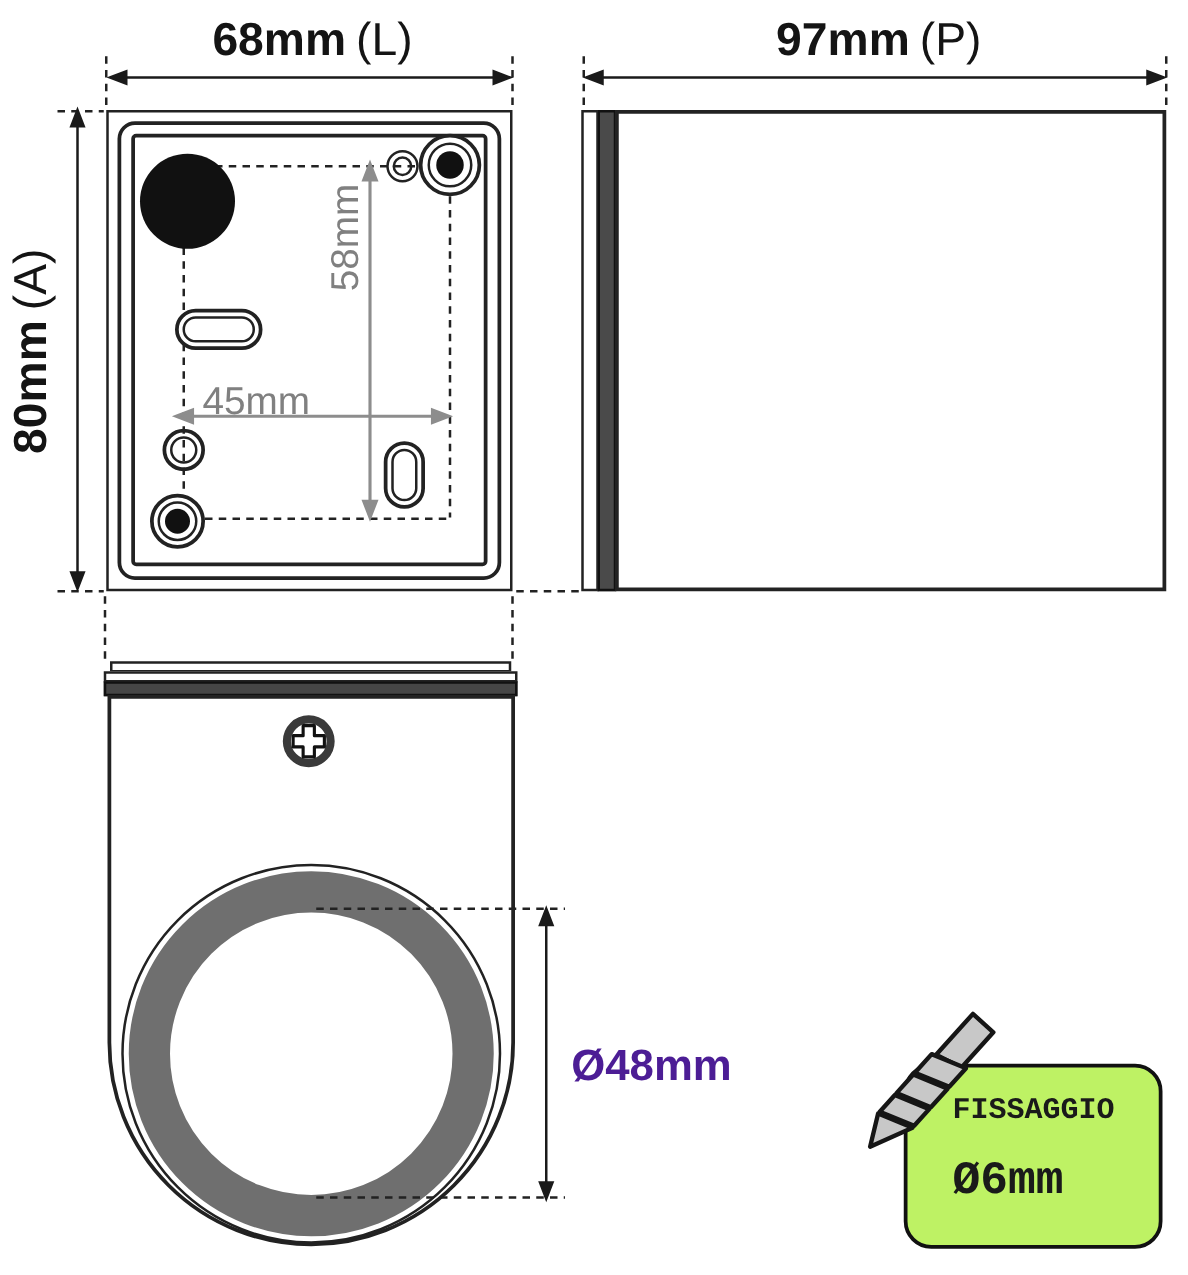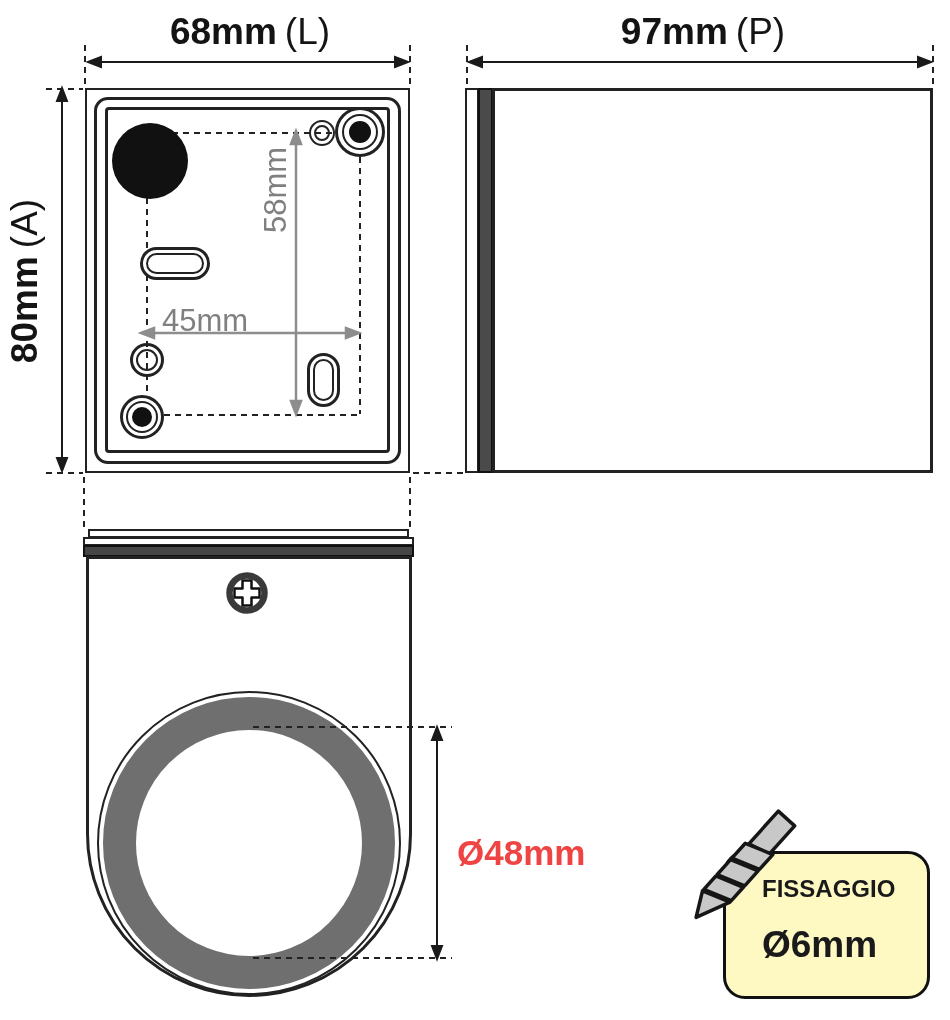--- a/index.html
+++ b/index.html
@@ -10,24 +10,24 @@
   .outl{border:2px solid #222;background:#fff;}
   .outl3{border:3px solid #222;background:#fff;}
   .round{border-radius:50%;}
   .z1{z-index:1}.z2{z-index:2}.z3{z-index:3}.z6{z-index:6}.z7{z-index:7}
   
   .dim-label{position:absolute;text-align:center;font-size:37px;color:#141414;white-space:nowrap;z-index:4;}
   .dim-label .v{font-weight:700;}
   .dim-label .sfx{font-weight:400;margin-left:8px;}
   .rot{transform:rotate(-90deg);transform-origin:center center;}
   .gray-label{position:absolute;text-align:center;font-size:31px;color:#808080;font-weight:400;white-space:nowrap;z-index:4;}
-  .dia-label{position:absolute;font-size:35px;font-weight:700;color:#ef4444;white-space:nowrap;z-index:4;}
+  .dia-label{position:absolute;font-size:35px;font-weight:700;color:#4c1d95;white-space:nowrap;z-index:4;}
   
-  .callout{position:absolute;left:723px;top:851px;width:207px;height:148px;background:#fef9c3;
-           border:3.5px solid #111;border-radius:22px;z-index:5;padding:22px 6px 6px 36px;box-sizing:border-box;}
+  .callout{position:absolute;left:723px;top:851px;width:207px;height:148px;background:#bef264;
+           border:3.5px solid #111;border-radius:22px;z-index:5;padding:22px 6px 6px 36px;box-sizing:border-box;font-family:Liberation Mono, monospace;}
   .callout .l1,.callout .l2{font-size:24px;font-weight:700;line-height:26px;letter-spacing:0px;}
   .callout .l3{font-size:37px;font-weight:700;margin-top:22px;}
 </style>
 </head>
 <body>
 
 <div id="stage">
 
   <div class="abs outl z1" style="left:85px;top:88px;width:325px;height:385px;"></div>
   <div class="abs z1" style="left:94px;top:97px;width:307px;height:367px;border:3px solid #222;border-radius:14px;background:#fff;"></div>

